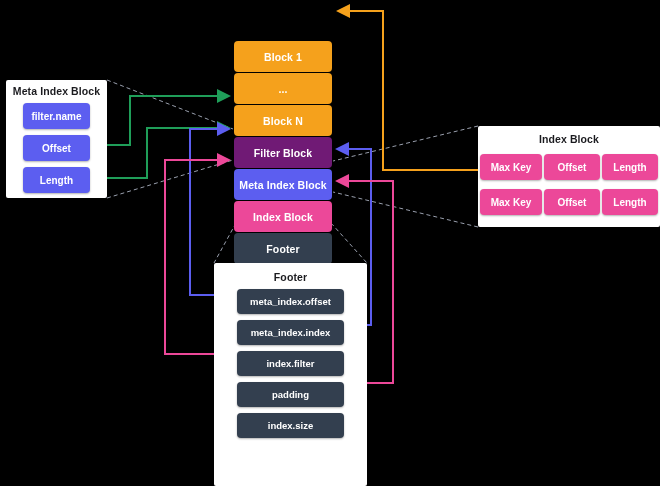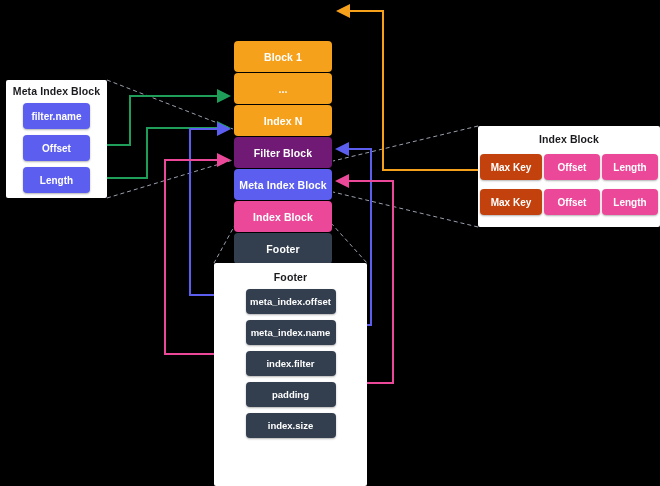--- a/index.html
+++ b/index.html
@@ -58,29 +58,29 @@
   
   #panel-meta { left: 6px; top: 80px; width: 101px; height: 118px; }
   #panel-meta .panel-title { margin-top: 5px; }
   #panel-meta .chip { width: 67px; height: 26px; margin: 6px auto 0 auto; background: #5C5EF0; }
 
   
   #panel-index { left: 478px; top: 126px; width: 182px; height: 101px; }
   #panel-index .panel-title { margin-top: 7px; }
   .ib-row { display: flex; gap: 2px; justify-content: center; margin-top: 9px; }
   .ib-row .chip { height: 26px; }
-  .chip.maxkey { width: 62px; background: #c2410c; }
+  .chip.maxkey { width: 62px; background: #ec4899; }
   .chip.offset { width: 56px; background: #EC4899; }
   .chip.length { width: 56px; background: #EC4899; }
 
   
   #panel-footer { left: 214px; top: 263px; width: 153px; height: 223px; }
   #panel-footer .panel-title { margin-top: 8px; }
   #panel-footer .chip {
-    width: 90px; height: 25px; margin: 6px auto 0 auto;
+    width: 107px; height: 25px; margin: 6px auto 0 auto;
     background: #333F4F; font-size: 9.5px;
   }
 </style>
 </head>
 <body>
 
 <div id="stage">
 
   <svg id="wires" viewBox="0 0 660 486">
     <defs>
@@ -124,21 +124,21 @@
     <path d="M367,325 L371,325 L371,149 L337,149" stroke="#5C5EF0" stroke-width="2" fill="none" marker-end="url(#ah-blue)"></path>
 
     <path d="M249,354 L165,354 L165,160 L229,160" stroke="#EC4899" stroke-width="2" fill="none" marker-end="url(#ah-pink)"></path>
 
     <path d="M367,383 L393,383 L393,181 L337,181" stroke="#EC4899" stroke-width="2" fill="none" marker-end="url(#ah-pink)"></path>
   </svg>
 
   <div class="stack">
     <div class="seg orange">Block 1</div>
     <div class="seg orange">...</div>
-    <div class="seg orange">Index N</div>
+    <div class="seg orange">Block N</div>
     <div class="seg green">Filter Block</div>
     <div class="seg blue">Meta Index Block</div>
     <div class="seg pink">Index Block</div>
     <div class="seg slate">Footer</div>
   </div>
 
   <div class="panel" id="panel-meta">
     <div class="panel-title">Meta Index Block</div>
     <div class="chip">filter.name</div>
     <div class="chip">Offset</div>
@@ -155,19 +155,19 @@
     <div class="ib-row">
       <div class="chip maxkey">Max Key</div>
       <div class="chip offset">Offset</div>
       <div class="chip length">Length</div>
     </div>
   </div>
 
   <div class="panel" id="panel-footer">
     <div class="panel-title">Footer</div>
     <div class="chip">meta_index.offset</div>
-    <div class="chip">meta_index.name</div>
+    <div class="chip">meta_index.index</div>
     <div class="chip">index.filter</div>
     <div class="chip">padding</div>
     <div class="chip">index.size</div>
   </div>
 
 </div>
 
 </body></html>

